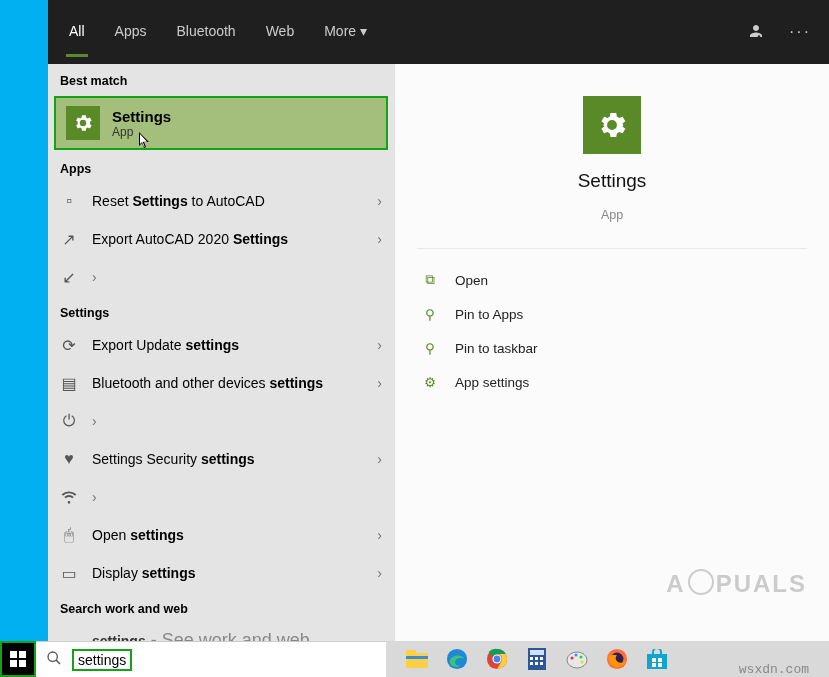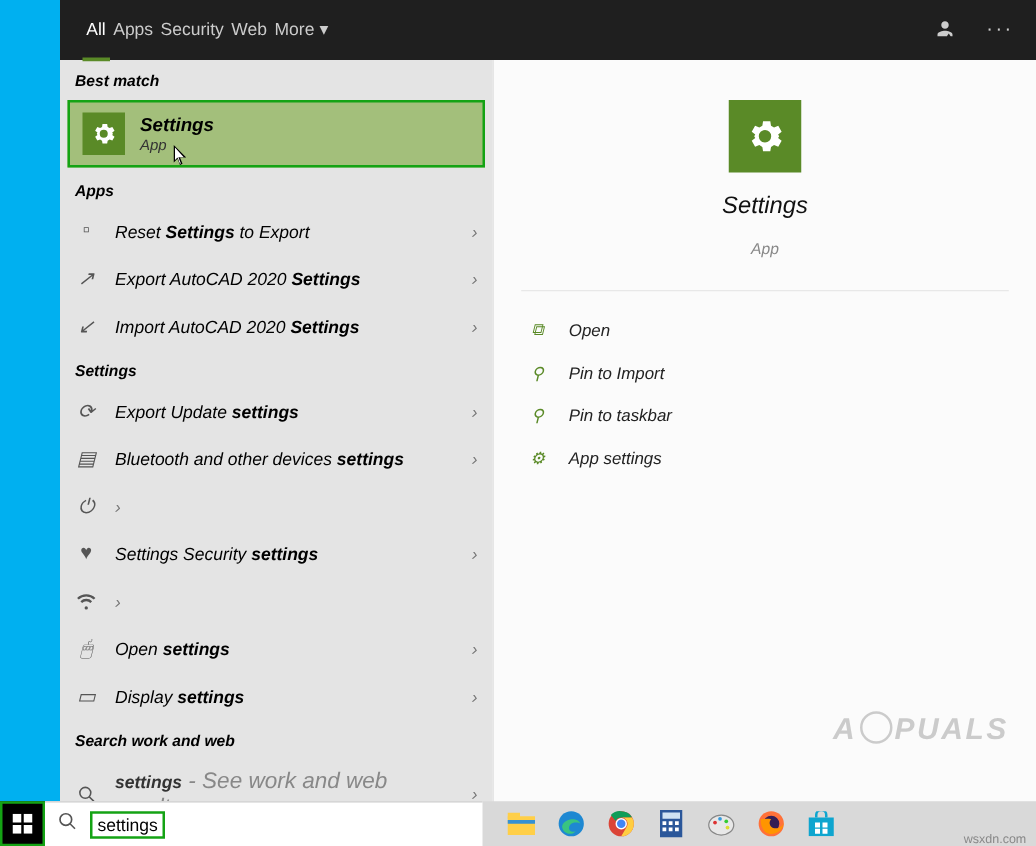--- a/index.html
+++ b/index.html
@@ -1,25 +1,25 @@
 <!DOCTYPE html>
 <html><head>
 <meta charset="utf-8">
 <style>
 * { margin: 0; padding: 0; box-sizing: border-box; font-family: 'Segoe UI', Arial, sans-serif; }
 body { width: 829px; height: 677px; background: #fff; position: relative; overflow: hidden; }
 .left-strip { position: absolute; left: 0; top: 0; width: 48px; height: 643px; background: #00b0f0; }
 .panel { position: absolute; left: 48px; top: 0; width: 781px; height: 643px; background: #fff; display: flex; flex-direction: column; }
-.tabs { background: #1f1f1f; height: 48px; display: flex; align-items: center; padding: 0 18px; color: #ccc; font-size: 14px; position: relative; }
+.tabs { background: #1f1f1f; height: 64px; display: flex; align-items: center; padding: 0 18px; gap: 24px; color: #ccc; font-size: 14px; position: relative; }
 .tab { color: #ccc; cursor: pointer; padding: 15px 3px; border-bottom: 3px solid transparent; }
 .tab.active { color: #fff; border-bottom: 3px solid #5a8a27; }
 .tab-more { display: flex; align-items: flex-start; gap: 4px; }
 .tab-icons { position: absolute; right: 18px; display: flex; gap: 24px; align-items: center; }
 .tab-icons svg { fill: #ccc; }
-.body { flex: 1; display: flex; background: #e5e5e5; min-height: 0; font-style: italic; }
+.body { flex: 1; display: flex; background: #ef4444; min-height: 0; }
 .leftcol { width: 346px; background: #e4e4e4; display: flex; flex-direction: column; overflow: hidden; }
 .section-header { font-size: 12.5px; font-weight: 600; color: #000; padding: 10px 12px 6px 12px; }
 .best-match { background: #a3bf7b; border: 2px solid #14a314; margin: 2px 6px 2px 6px; display: flex; align-items: center; padding: 8px 10px; gap: 12px; cursor: pointer; position: relative; }
 .gear-tile { width: 34px; height: 34px; background: #5a8a27; display: flex; align-items: center; justify-content: center; }
 .gear-tile svg { fill: #fff; }
 .bm-text .t1 { font-size: 15px; font-weight: 600; color: #000; }
 .bm-text .t2 { font-size: 12px; color: #333; }
 .cursor { position: absolute; left: 82px; top: 34px; }
 .list { display: flex; flex-direction: column; }
 .row { display: flex; align-items: center; padding: 8px 12px; gap: 14px; cursor: pointer; position: relative; min-height: 38px; }
@@ -39,33 +39,33 @@
 .action { display: flex; align-items: center; gap: 16px; padding: 8px 4px; cursor: pointer; font-size: 13.5px; color: #222; }
 .action .aic { width: 18px; height: 18px; display: flex; align-items: center; justify-content: center; color: #5a8a27; }
 .watermark { position: absolute; right: 22px; bottom: 45px; font-size: 24px; font-weight: 700; color: #b8b8b8; letter-spacing: 2px; opacity: .7; font-family: sans-serif; pointer-events: none; display:flex; align-items:center; gap:2px;}
 .watermark .av { width: 26px; height: 26px; border: 2px solid #b8b8b8; border-radius: 50%; display:inline-block; position:relative; top:-2px;}
 .taskbar { position: absolute; left: 0; bottom: 0; height: 36px; width: 829px; background: #d9d9d9; display: flex; align-items: center; }
 .start { width: 36px; height: 36px; background: #000; border: 2px solid #14a314; display: flex; align-items: center; justify-content: center; }
 .searchbx { height: 36px; width: 350px; background: #fff; border-top: 1px solid #ccc; display: flex; align-items: center; padding: 0 10px; gap: 10px; position: relative; }
 .searchbx .shl { border: 2px solid #14a314; padding: 1px 4px; font-size: 14px; }
 .tasks { display: flex; align-items: center; gap: 14px; padding-left: 18px; }
 .tico { width: 26px; height: 26px; display: flex; align-items: center; justify-content: center; border-radius: 3px; }
-.credit { position: absolute; right: 8px; bottom: 0; font-size: 10px; color: #888; }
+.credit { position: absolute; right: 20px; bottom: 0; font-size: 13px; color: #888; font-family: Liberation Mono, monospace; }
 </style>
 </head>
 <body>
 
 <div class="left-strip"></div>
 
 <div class="panel">
 
   <div class="tabs">
     <div class="tab active">All</div>
     <div class="tab">Apps</div>
-    <div class="tab">Security</div>
+    <div class="tab">Bluetooth</div>
     <div class="tab">Web</div>
     <div class="tab tab-more">
         <span>More</span>
         <span>▾</span>
       </div>
     <div class="tab-icons">
       <span><svg width="18" height="18" viewBox="0 0 24 24">
             <path d="M12 12c2.2 0 4-1.8 4-4s-1.8-4-4-4-4 1.8-4 4 1.8 4 4 4zm0 2c-2.7 0-8 1.3-8 4v2h10l2-3 2 3h2v-2c0-2.7-5.3-4-8-4z"></path>
           </svg></span>
       <span style="color:#ccc;font-size:16px;letter-spacing:2px;">···</span>
@@ -89,31 +89,30 @@
         <svg class="cursor" width="14" height="18" viewBox="0 0 12 18">
             <path fill="#000" d="M0 0v14l3-3 2 5 2-1-2-5h5z"></path>
             <path fill="#fff" d="M1 2v10l2-2 2 5 .7-.3L3.7 9.7H8z"></path>
           </svg>
       </div>
 
       <div class="section-header">Apps</div>
       <div class="list">
         <div class="row">
           <span class="ic">▫</span>
-          <span class="lbl"><span>Reset </span><b>Settings</b><span> to Export</span></span>
+          <span class="lbl"><span>Reset </span><b>Settings</b><span> to AutoCAD</span></span>
           <span class="chev">›</span>
         </div>
         <div class="row">
           <span class="ic">↗</span>
           <span class="lbl"><span>Export AutoCAD 2020 </span><b>Settings</b><span></span></span>
           <span class="chev">›</span>
         </div>
         <div class="row">
           <span class="ic">↙</span>
-          <span class="lbl"><span>Import AutoCAD 2020 </span><b>Settings</b><span></span></span>
           <span class="chev">›</span>
         </div>
       </div>
 
       <div class="section-header">Settings</div>
       <div class="list">
         <div class="row">
             <span class="ic">⟳</span>
             <span class="lbl"><span>Export Update </span><b>settings</b></span>
             <span class="chev">›</span>
@@ -177,21 +176,21 @@
         <div class="pt">Settings</div>
         <div class="ps">App</div>
       </div>
       <div class="actions">
         <div class="action">
             <span class="aic">⧉</span>
             <span>Open</span>
           </div>
         <div class="action">
             <span class="aic">⚲</span>
-            <span>Pin to Import</span>
+            <span>Pin to Apps</span>
           </div>
         <div class="action">
             <span class="aic">⚲</span>
             <span>Pin to taskbar</span>
           </div>
         <div class="action">
             <span class="aic">⚙</span>
             <span>App settings</span>
           </div>
       </div>

